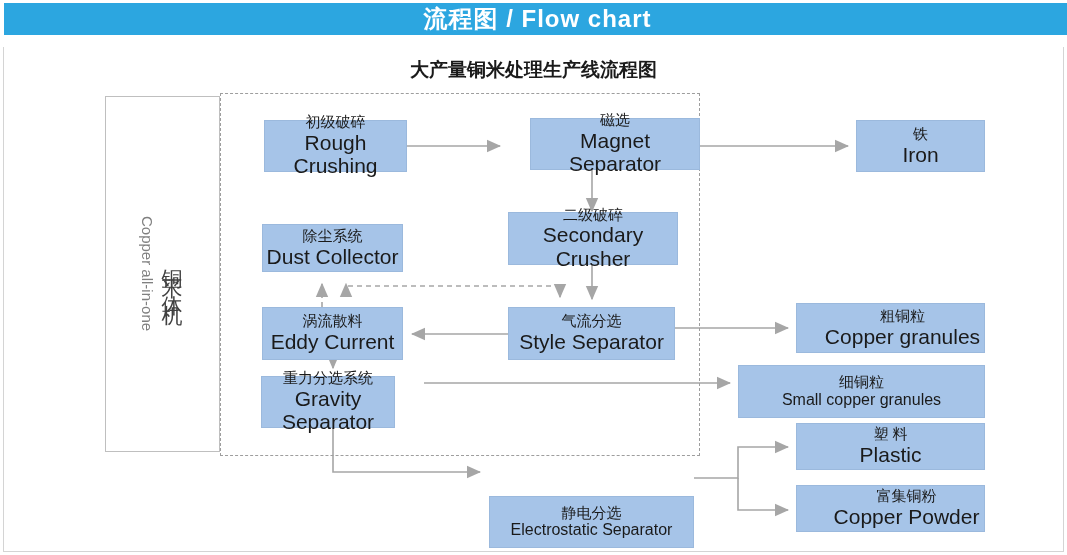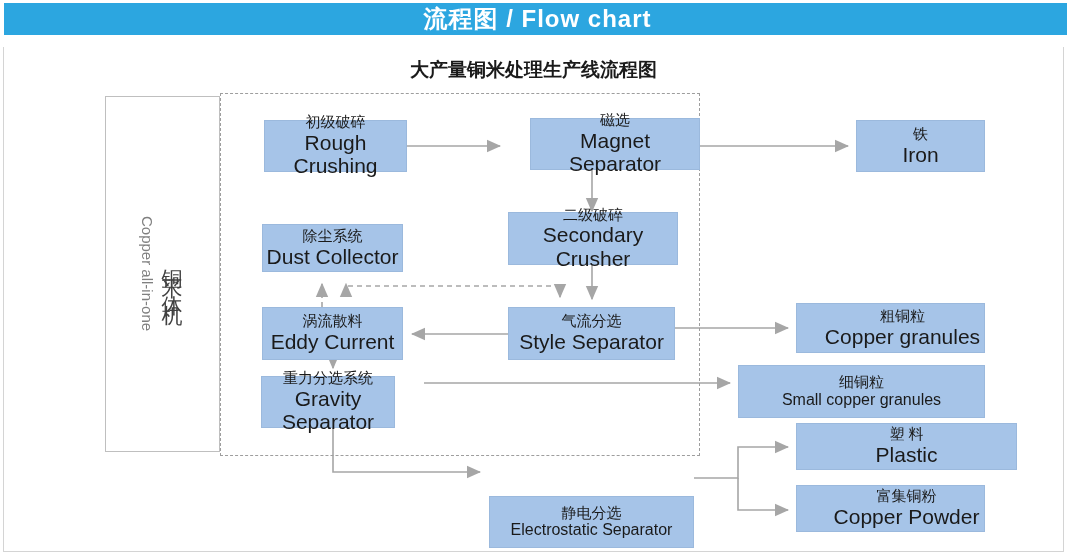--- a/index.html
+++ b/index.html
@@ -152,21 +152,21 @@
   <div class="node small" style="left:738px;top:365px;width:247px;height:53px;text-align:center;">
     <span class="cn">细铜粒</span>
     <span class="en">Small copper granules</span>
   </div>
 
   <div class="node small" style="left:489px;top:452px;width:205px;height:52px;margin-top:44px;">
     <span class="cn">静电分选</span>
     <span class="en">Electrostatic Separator</span>
   </div>
 
-  <div class="node" style="left:796px;top:423px;width:221px;height:47px;">
+  <div class="node" style="left:796px;top:423px;width:189px;height:47px;">
     <span class="cn">塑 料</span>
     <span class="en">Plastic</span>
   </div>
 
   <div class="node" style="left:796px;top:485px;width:189px;height:47px;padding-left:32px;">
     <span class="cn">富集铜粉</span>
     <span class="en">Copper Powder</span>
   </div>
 
 </div>

